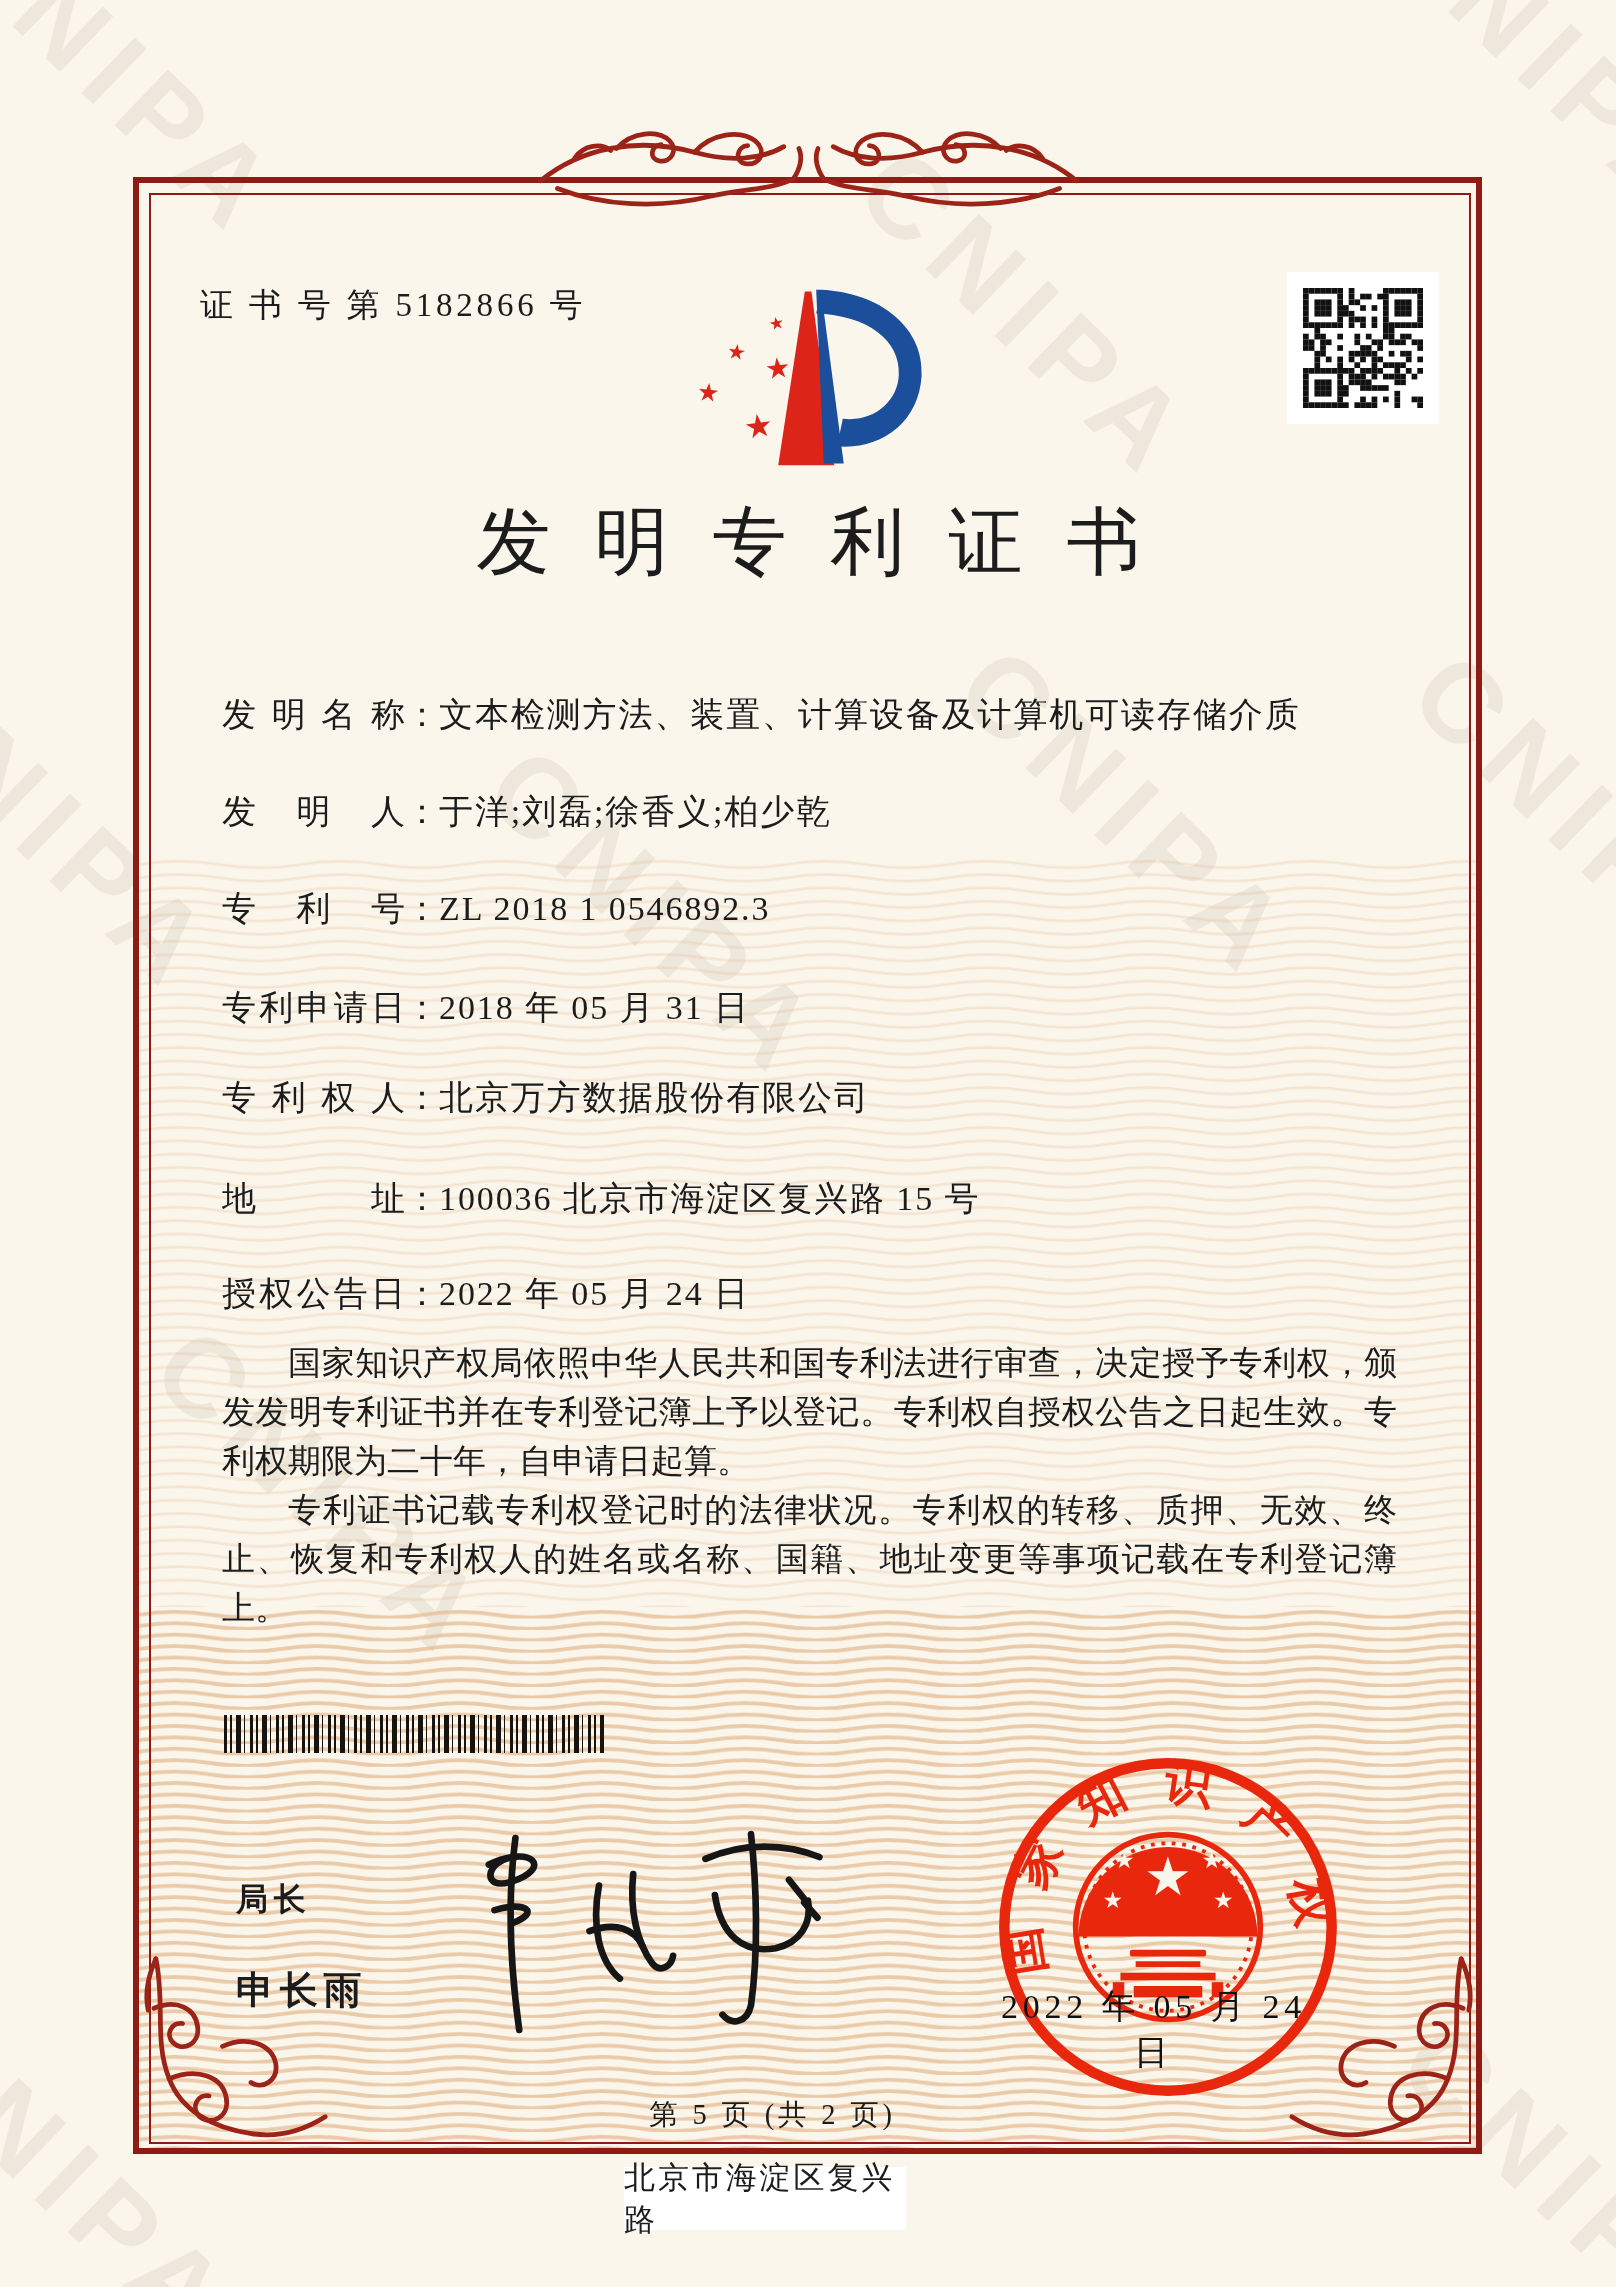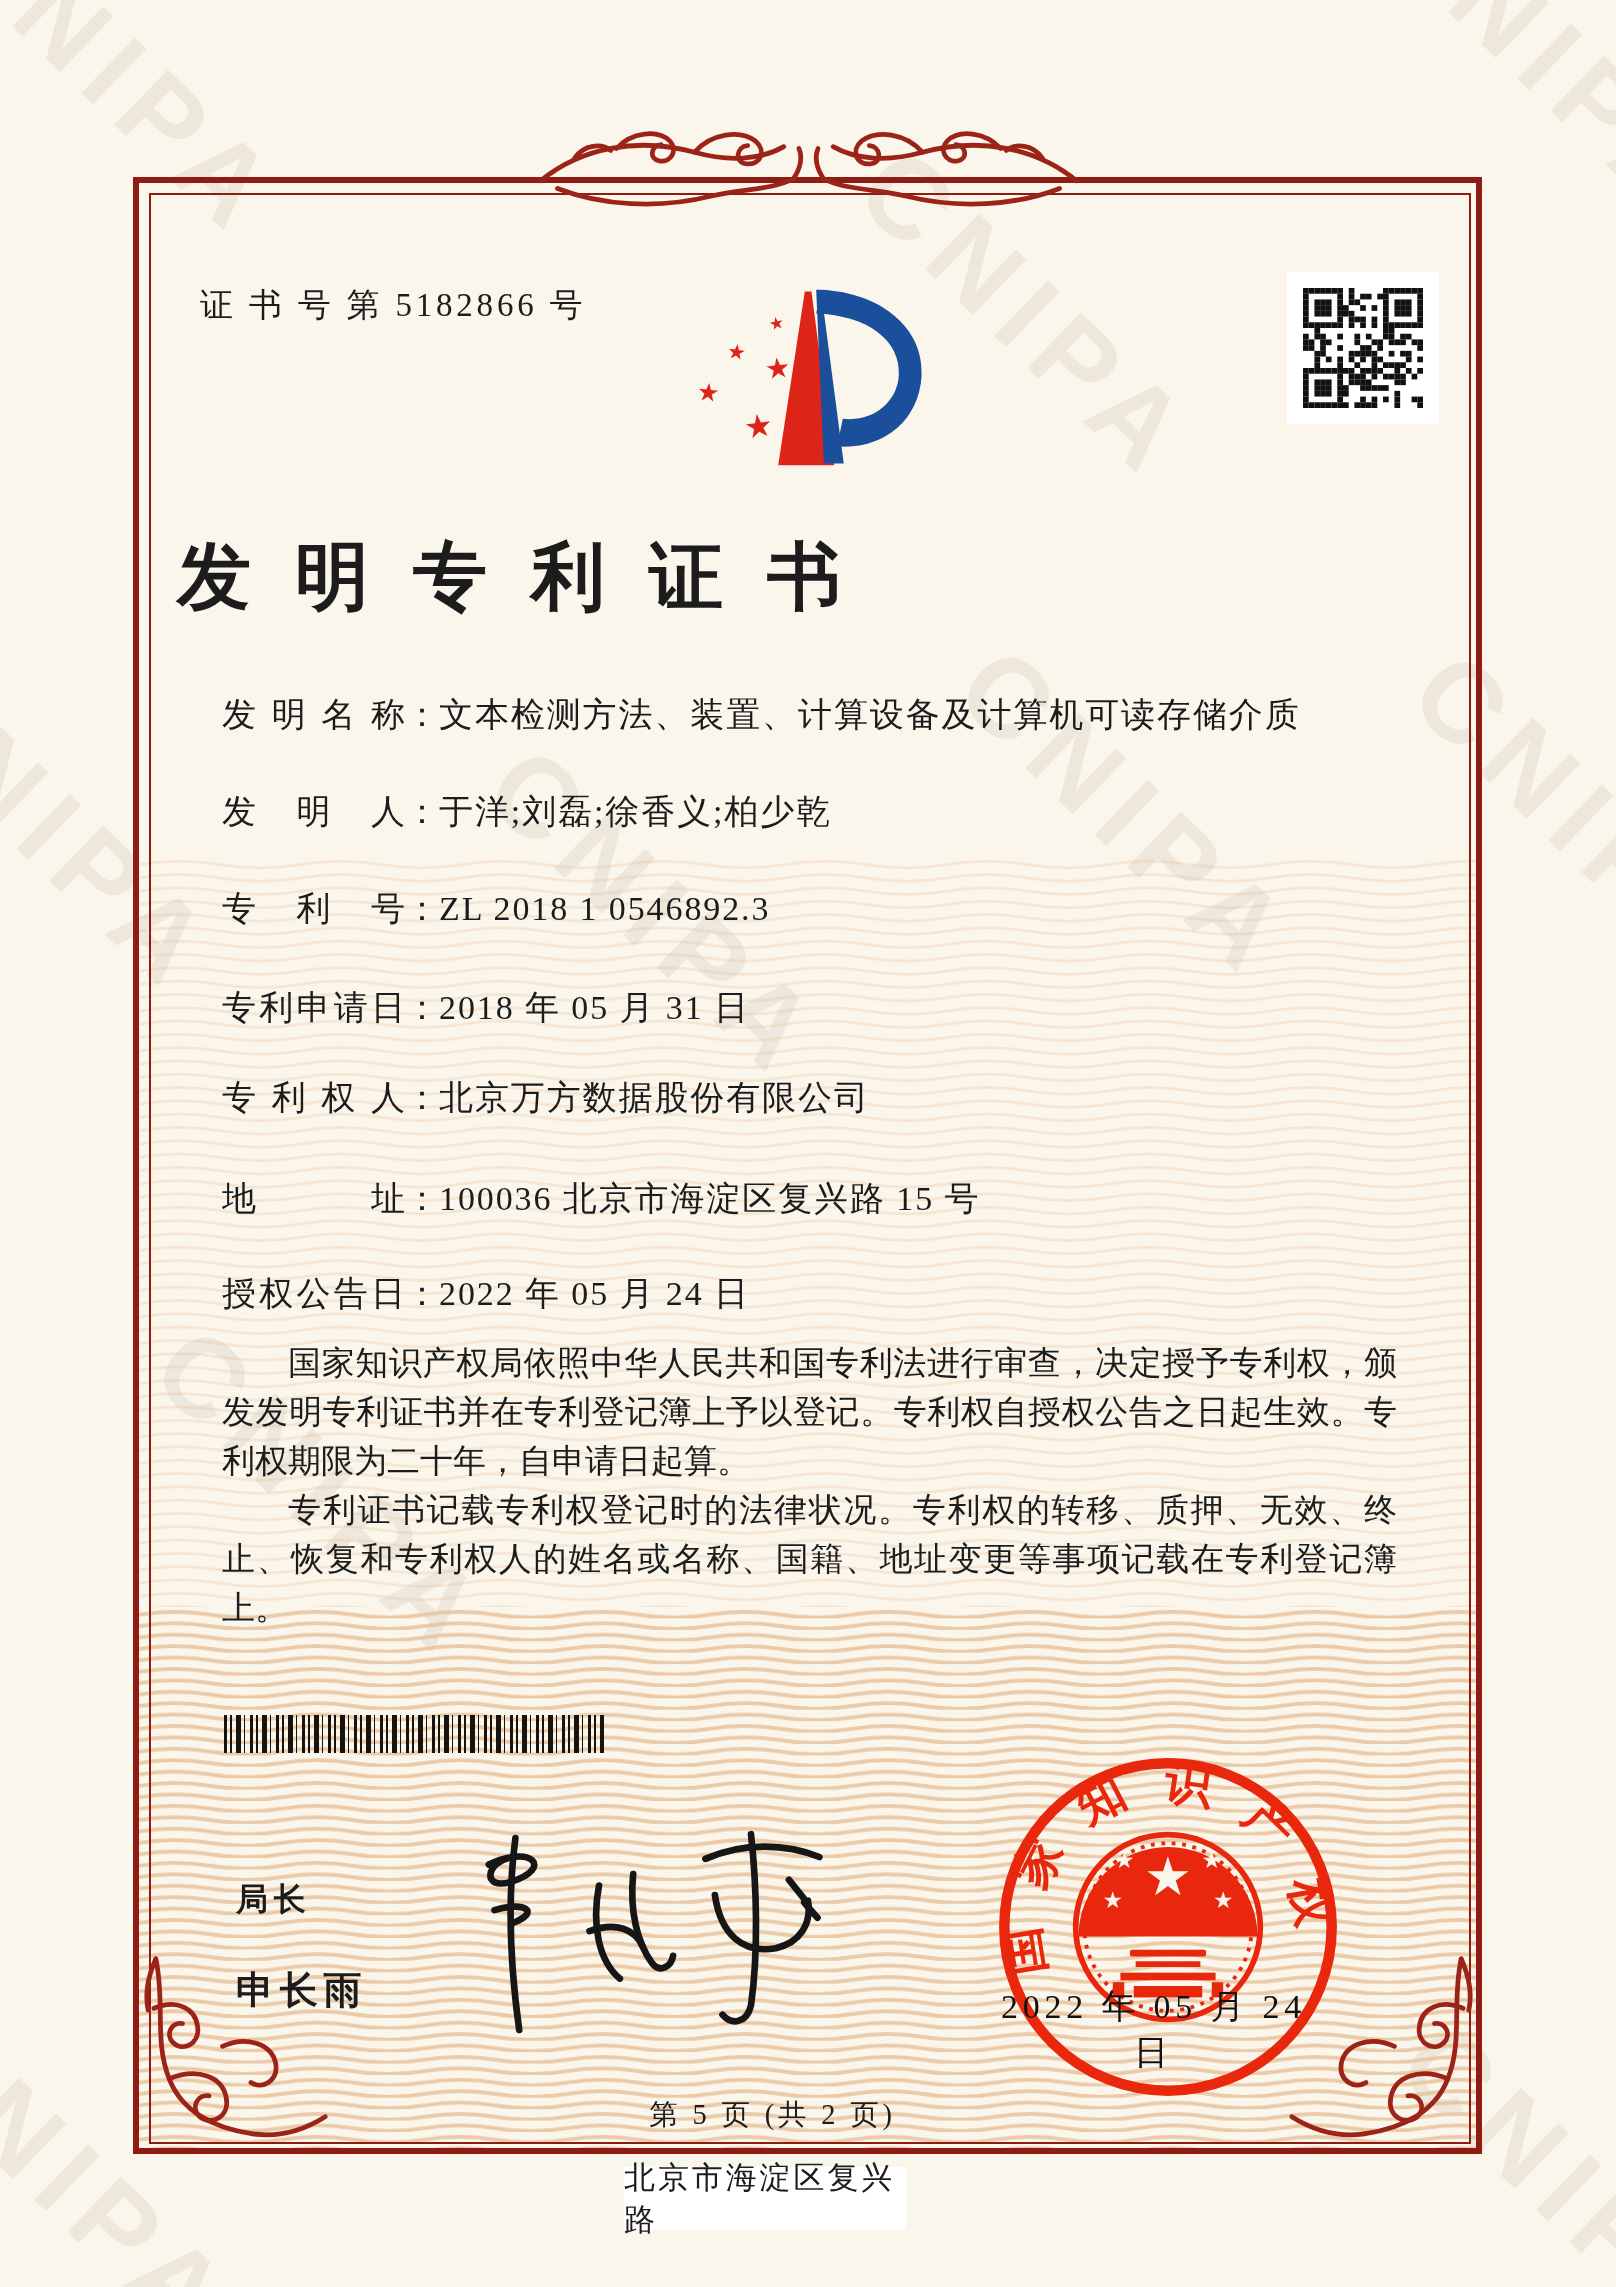--- a/index.html
+++ b/index.html
@@ -14,22 +14,22 @@
   
   .frame-outer{position:absolute;left:133px;top:177px;width:1337px;height:1965px;border:6.7px solid #8e1c15;}
   .frame-inner{position:absolute;left:149px;top:193px;width:1318px;height:1947px;border:2.9px solid #8e1c15;}
   .orn{stroke:#9b2318;fill:none;stroke-width:5;stroke-linecap:round;}
   
   .cert-no{position:absolute;left:200px;top:283px;font-size:33px;letter-spacing:3.8px;}
   .logo{position:absolute;left:687px;top:283px;width:247px;height:188px;}
   .logo .star{position:absolute;color:#dd2418;line-height:1;}
   .qr{position:absolute;left:1287px;top:272px;width:152px;height:152px;background:#fff;
       display:flex;align-items:center;justify-content:center;}
-  .title{position:absolute;left:133px;top:493px;width:1351px;text-align:left;font-size:74px;
-         font-weight:bold;letter-spacing:44px;text-indent:44px;white-space:nowrap;margin-top:35px;}
+  .title{position:absolute;left:133px;top:493px;width:1351px;text-align:center;font-size:74px;
+         font-weight:normal;letter-spacing:44px;text-indent:44px;white-space:nowrap;}
   .row{position:absolute;left:222px;font-size:34px;white-space:nowrap;}
   .flabel{display:inline-block;width:183px;text-align:justify;text-align-last:justify;}
   .colon{display:inline-block;}
   .fvalue{letter-spacing:1.9px;}
   .legal{position:absolute;left:222px;top:1339px;width:1175px;font-size:33px;line-height:49px;
          text-align:justify;}
   .legal p{margin:0;text-indent:2em;}
   .barcode{position:absolute;left:224px;top:1715px;width:380px;height:38px;
      background:repeating-linear-gradient(90deg,#17130e 0 2.9px,transparent 2.9px 5.7px,#17130e 5.7px 7.6px,
      transparent 7.6px 12.4px,#17130e 12.4px 17px,transparent 17px 20px,#17130e 20px 21px,transparent 21px 26px);}

